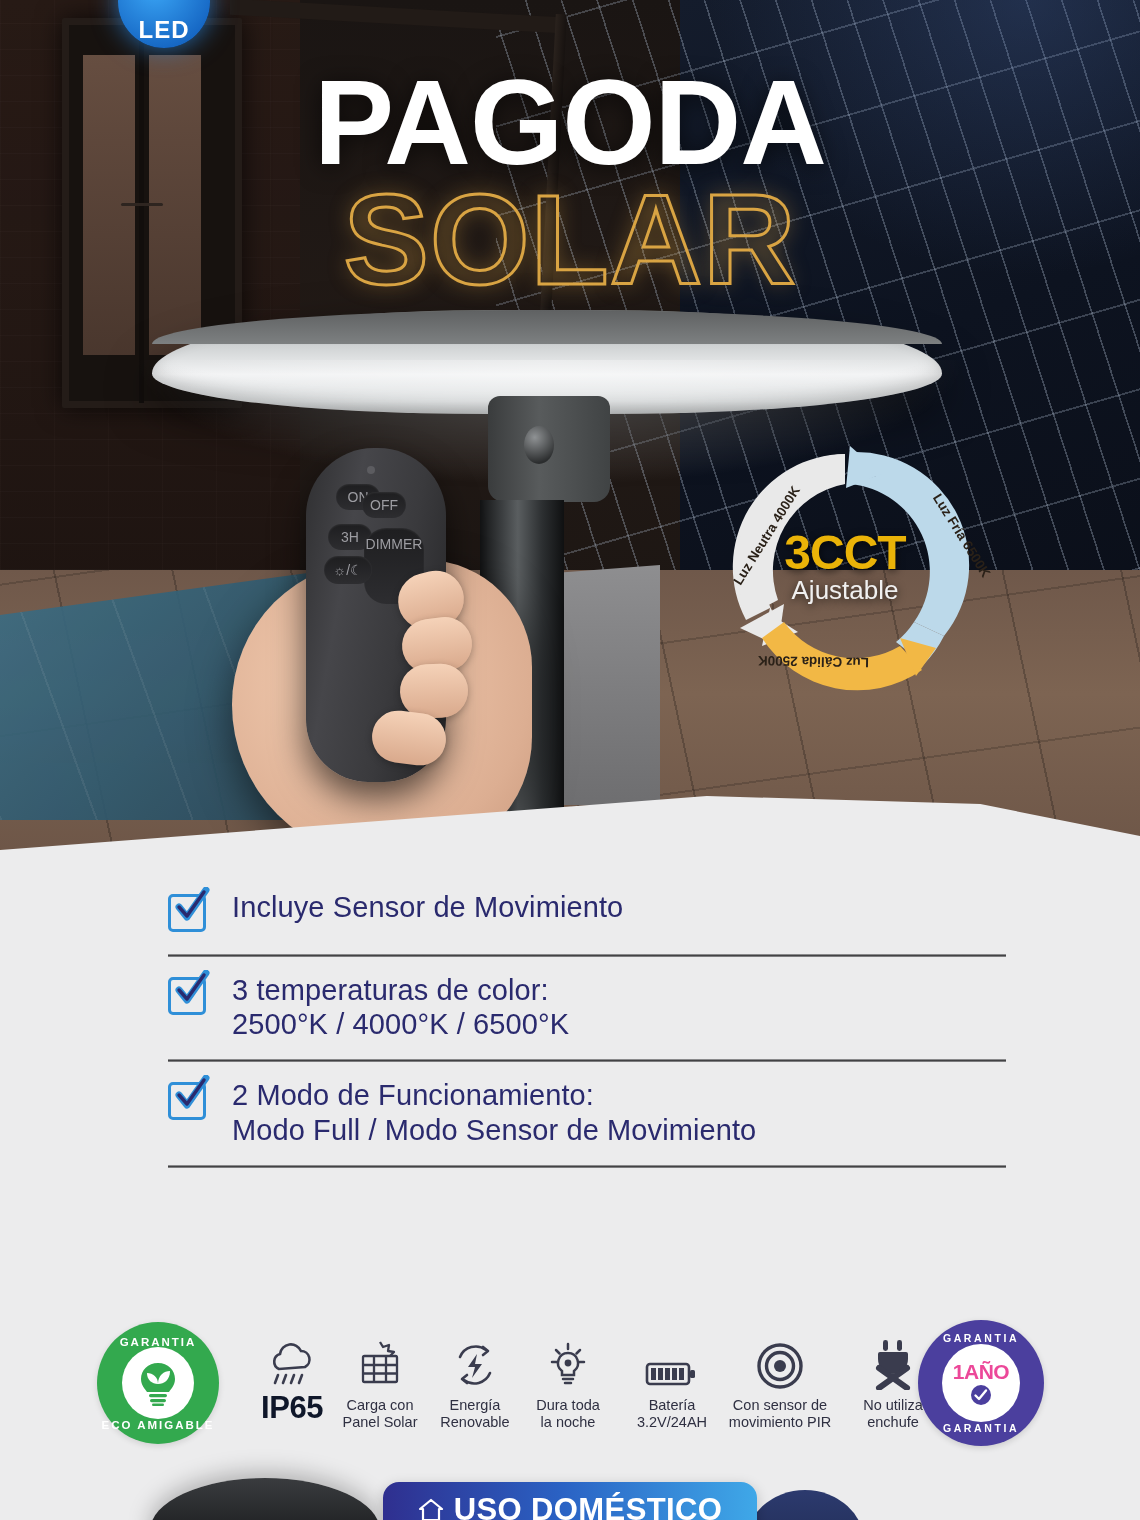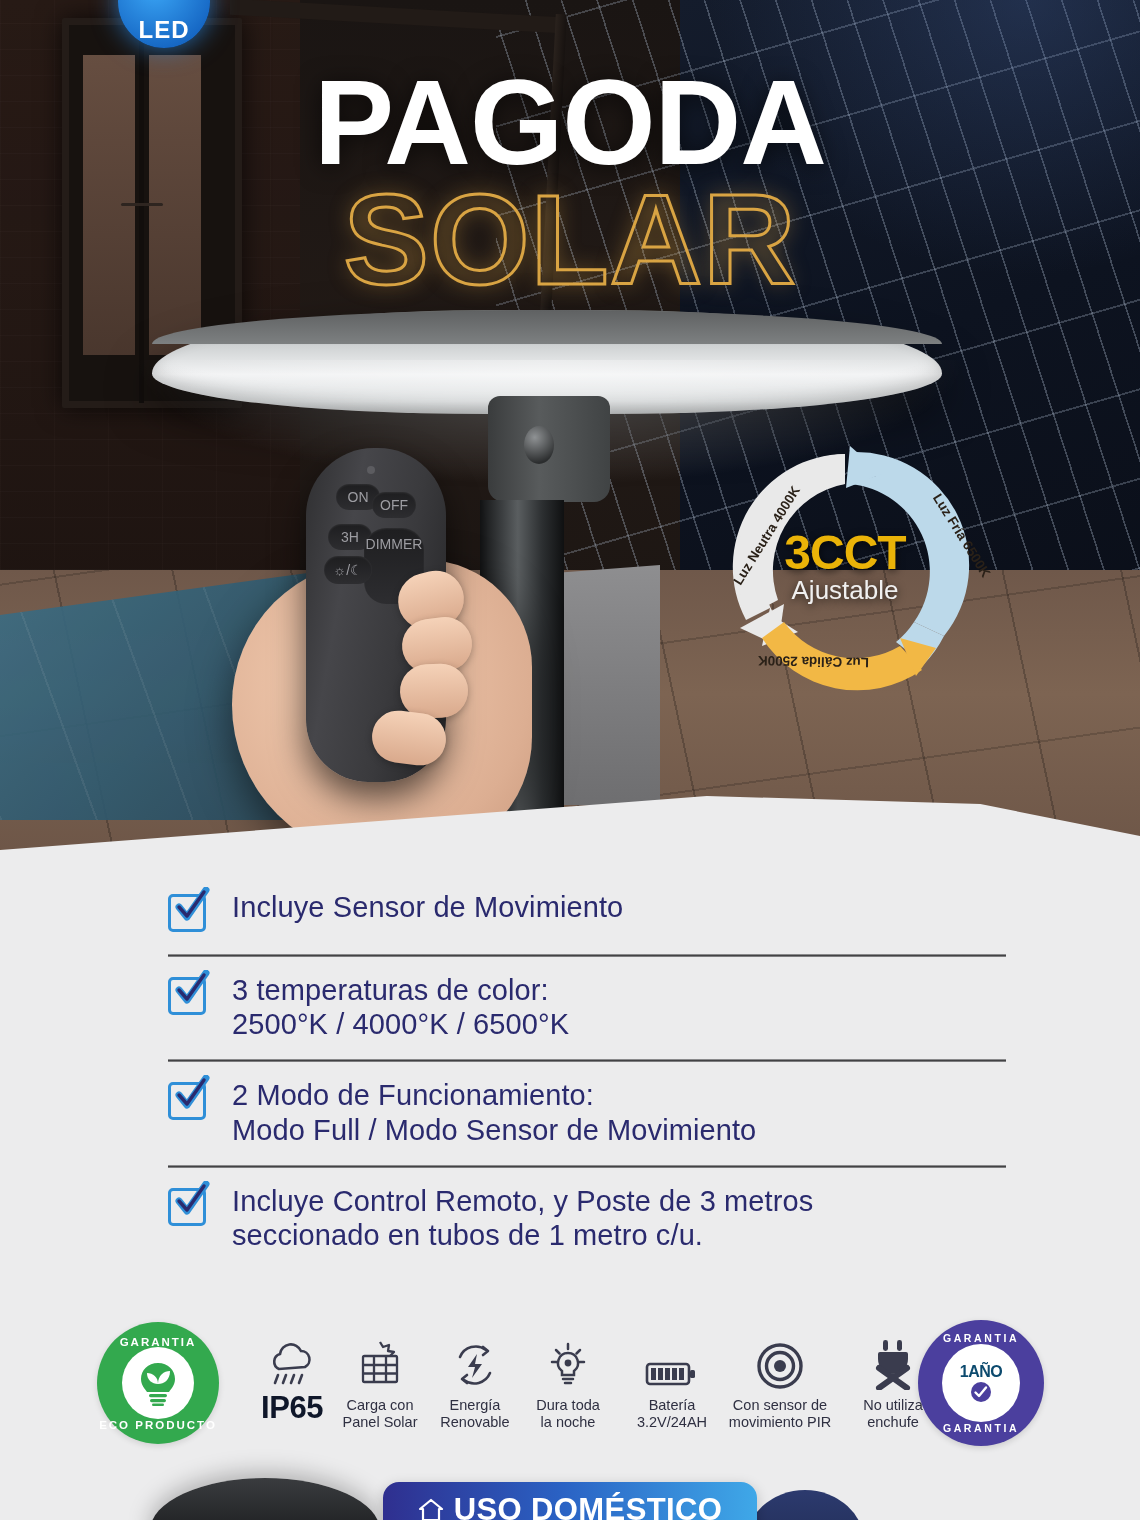--- a/index.html
+++ b/index.html
@@ -163,21 +163,21 @@
   .remote {
     position:absolute; left:306px; top:448px; width:140px; height:334px;
     border-radius:68px 68px 62px 62px;
     background:linear-gradient(100deg,#2f2f31 0%, #46464a 30%, #3a3a3d 62%, #232325 100%);
     box-shadow:0 16px 34px rgba(0,0,0,.62);
   }
   .remote-led { position:absolute; left:367px; top:466px; width:8px; height:8px; border-radius:50%; background:#5c5c60; }
   .rbtn { position:absolute; border-radius:18px; background:linear-gradient(180deg,#1e1e20,#2d2d30);
           color:#9d9da2; font-size:14px; display:flex; align-items:center; justify-content:center; box-shadow:inset 0 1px 2px rgba(255,255,255,.08); }
   .rb-on    { left:336px; top:484px; width:44px; height:26px; }
-  .rb-off   { left:372px; top:492px; width:44px; height:26px; }
+  .rb-off   { left:362px; top:492px; width:44px; height:26px; }
   .rb-3h    { left:328px; top:524px; width:44px; height:26px; }
   .rb-dim   { left:364px; top:528px; width:60px; height:76px; border-radius:22px; align-items:flex-start; padding-top:8px; }
   .rb-dim2  { left:364px; top:556px; width:60px; height:48px; border-radius:0 0 22px 22px; background:transparent; color:#9d9da2; font-size:8px; display:flex; align-items:flex-end; justify-content:center; padding-bottom:8px; }
   .rb-bright{ left:324px; top:556px; width:48px; height:28px; }
 
   
   .cct-wrap { position:absolute; left:700px; top:432px; width:290px; height:270px; }
   .cct-center { position:absolute; left:50%; top:50%; transform:translate(-50%,-50%); text-align:center; width:190px; }
   .cct-title { color:#eab308; font-size:48px; font-weight:bold; letter-spacing:-1px; line-height:1; text-shadow:0 2px 8px rgba(0,0,0,.7); }
   .cct-sub { color:#f0f0f0; font-size:26px; line-height:1.05; text-shadow:0 2px 8px rgba(0,0,0,.7); }
@@ -224,21 +224,21 @@
   .spec .ic { height:58px; display:flex; align-items:flex-end; justify-content:center; }
   .spec .cap { color:#2f3042; font-size:14.5px; line-height:1.18; margin-top:7px; }
   .spec .big { color:#0f172a; font-size:31px; font-weight:bold; letter-spacing:-.5px; }
 
   .warranty {
     position:absolute; left:918px; top:0; width:126px; height:126px; border-radius:50%;
     background:#4b3f9e; display:flex; align-items:center; justify-content:center;
     box-shadow:0 2px 6px rgba(0,0,0,.14);
   }
   .war-inner { width:78px; height:78px; border-radius:50%; background:#fff; display:flex; flex-direction:column; align-items:center; justify-content:center; }
-  .war-text { color:#0c4a6e; font-size:16px; font-weight:bold; letter-spacing:-.5px; }
+  .war-text { color:#ec4899; font-size:21px; font-weight:bold; letter-spacing:-.5px; }
   .war-top, .war-bot { position:absolute; left:0; width:126px; text-align:center; color:#fff; font-size:10.5px; font-weight:bold; letter-spacing:2.6px; }
   .war-top { top:12px; }
   .war-bot { bottom:12px; }
 
   
   .uso-pill {
     position:absolute; left:383px; top:1482px; width:374px; height:56px;
     border-radius:16px;
     background:linear-gradient(90deg,#2f2f8f 0%, #2a62c4 48%, #3fa8e8 100%);
     display:flex; align-items:center; justify-content:center; gap:10px;
@@ -380,50 +380,37 @@
                 <path d="M7 20 L15 29 L32 5" fill="none" stroke="#2a2a6e" stroke-width="3.4" stroke-linecap="round" stroke-linejoin="round"></path>
               </svg>
           </div>
           <div class="feature-text">
             <div>2 Modo de Funcionamiento:</div>
             <div>Modo Full / Modo Sensor de Movimiento</div>
           </div>
         </div>
         <div class="divider"></div>
 
-        <div class="feature">
-          <div class="chk">
-            <div class="box"></div>
-            <svg class="tick" viewBox="0 0 40 40">
-                <path d="M7 20 L15 30 L34 3" fill="none" stroke="#2f8fd8" stroke-width="7" stroke-linecap="round" stroke-linejoin="round"></path>
-                <path d="M7 20 L15 29 L32 5" fill="none" stroke="#2a2a6e" stroke-width="3.4" stroke-linecap="round" stroke-linejoin="round"></path>
-              </svg>
-          </div>
-          <div class="feature-text">
-            <div>Incluye Control Remoto, y Poste de 3 metros</div>
-            <div>seccionado en tubos de 1 metro c/u.</div>
-          </div>
-        </div>
       </div>
 
       <div class="iconrow">
 
         <div class="eco-badge">
           <div class="eco-top">GARANTIA</div>
           <div class="eco-inner">
             <svg width="42" height="46" viewBox="0 0 42 46">
               <path d="M21 3 C11 3 4 10 4 19 C4 25 8 29 10 32 L32 32 C34 29 38 25 38 19 C38 10 31 3 21 3 Z" fill="#33a94e"></path>
               <rect x="12" y="34" width="18" height="3.2" rx="1.6" fill="#33a94e"></rect>
               <rect x="13" y="39" width="16" height="3.2" rx="1.6" fill="#33a94e"></rect>
               <rect x="15" y="43.4" width="12" height="2.6" rx="1.3" fill="#33a94e"></rect>
               <path d="M21 24 C21 15 27 11 33 11 C33 20 27 24 21 24 Z" fill="#fff"></path>
               <path d="M21 24 C21 17 16 13 10 13 C10 20 15 24 21 24 Z" fill="#fff"></path>
             </svg>
           </div>
-          <div class="eco-bot">ECO PRODUCTO</div>
+          <div class="eco-bot">ECO AMIGABLE</div>
         </div>
 
         <div class="spec" style="left:232px; top:12px;">
           <div class="ic">
             <svg width="54" height="48" viewBox="0 0 54 48">
                 <g fill="none" stroke="#3a3c4e" stroke-width="2.6" stroke-linecap="round">
               <path d="M14 27 a8 8 0 0 1 1-15 a11 11 0 0 1 21-3 a8.5 8.5 0 0 1 4 16 Z"></path>
               <path d="M13 33 l-3 8 M21 33 l-3 8 M29 33 l-3 8 M37 33 l-3 8"></path>
             </g>
               </svg>

